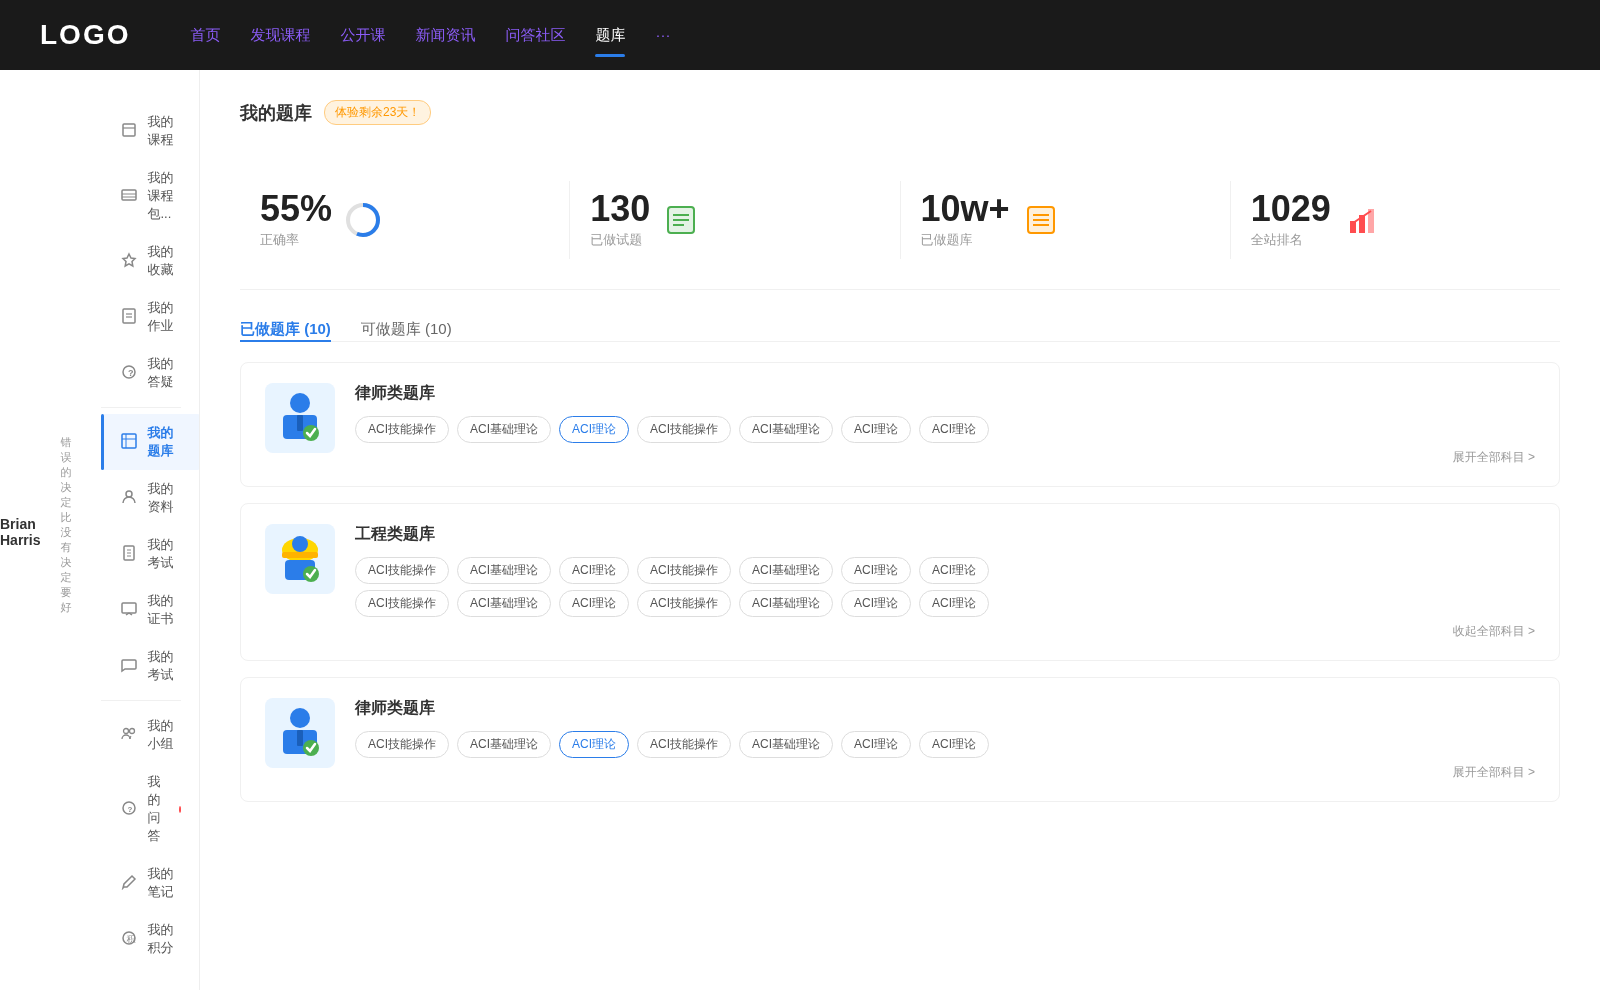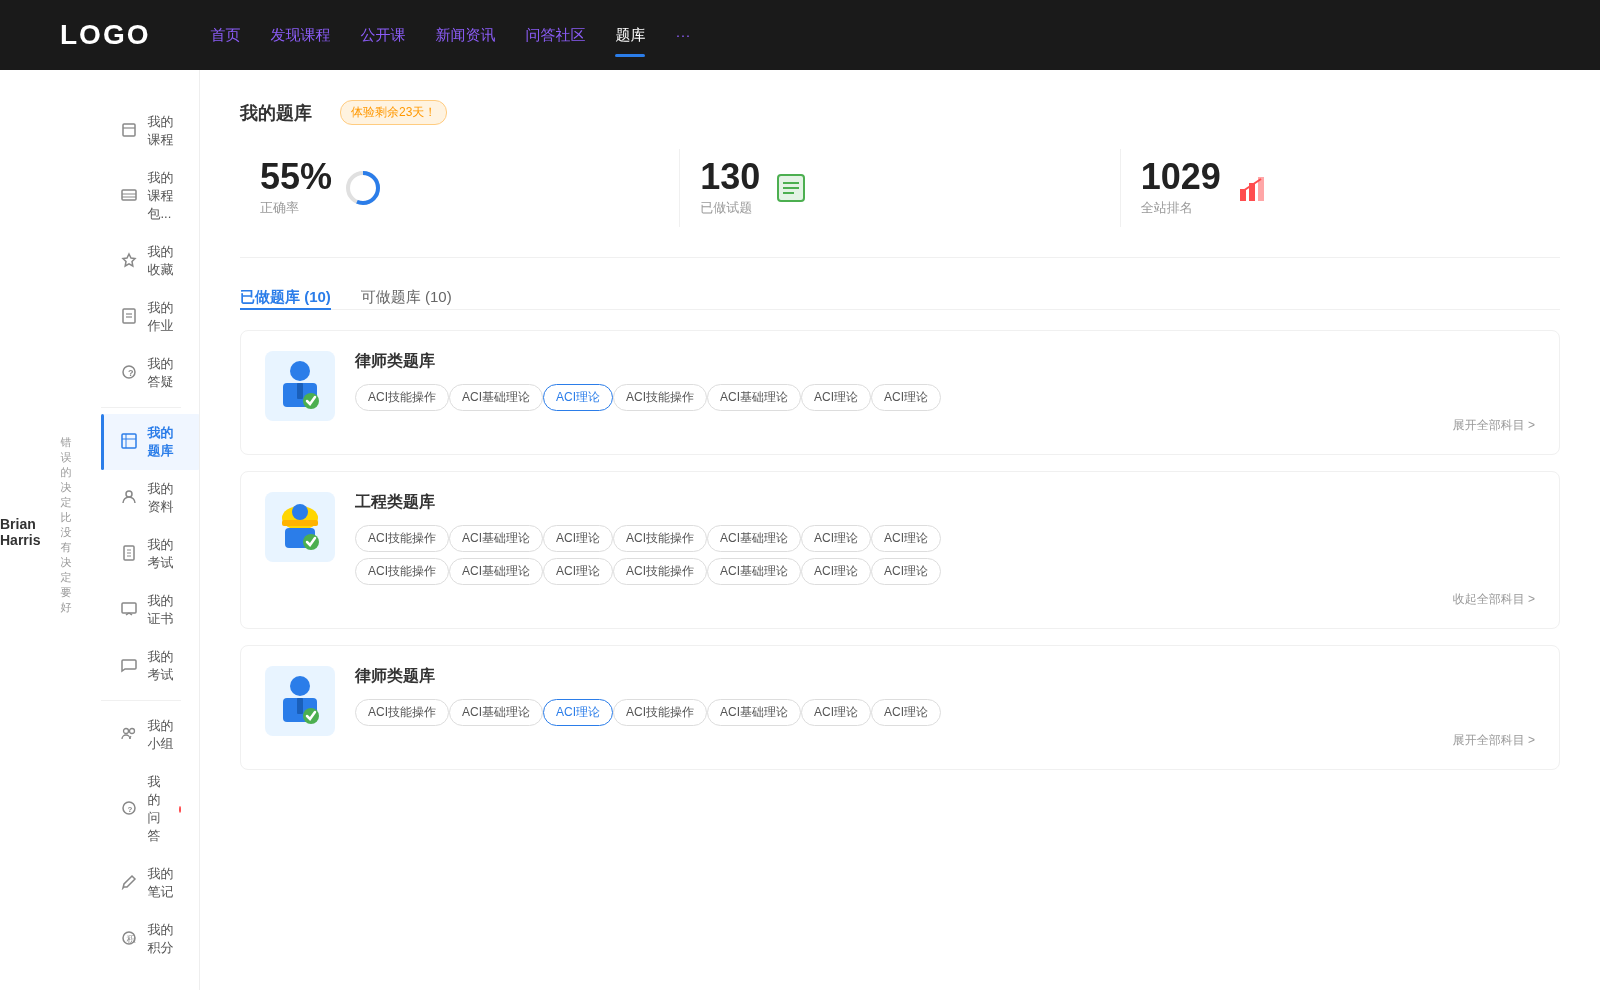--- a/index.html
+++ b/index.html
@@ -4,21 +4,21 @@
   <style>
     * { margin: 0; padding: 0; box-sizing: border-box; }
     body { font-family: -apple-system, BlinkMacSystemFont, 'PingFang SC', 'Microsoft YaHei', sans-serif; background: #f0f2f5; width: 1600px; height: 990px; overflow: hidden; }
 
     
     .top-nav {
       background: #1a1a1a;
       height: 70px;
       display: flex;
       align-items: center;
-      padding: 0 60px;
+      padding: 0 40px;
       gap: 40px;
     }
     .nav-logo {
       color: white;
       font-size: 28px;
       font-weight: 700;
       letter-spacing: 2px;
       margin-right: 20px;
     }
     .nav-links {
@@ -205,38 +205,38 @@
       color: #333;
     }
     .trial-badge {
       background: #fff3e0;
       color: #ff9800;
       border-radius: 12px;
       padding: 3px 10px;
       font-size: 12px;
       font-weight: 500;
       border: 1px solid #ffcc80;
-      margin-left: 16px;
     }
 
     
     .stats-row {
       display: flex;
       gap: 0;
       margin-bottom: 30px;
       border-bottom: 1px solid #f0f0f0;
       padding-bottom: 30px;
     }
     .stat-item {
       flex: 1;
       display: flex;
       align-items: center;
       gap: 12px;
       padding: 10px 20px;
       border-right: 1px solid #f0f0f0;
+      margin-top: 32px;
     }
     .stat-item:last-child { border-right: none; }
     .stat-left {}
     .stat-value {
       font-size: 36px;
       font-weight: 700;
       color: #222;
       line-height: 1;
     }
     .stat-label {
@@ -308,21 +308,21 @@
     }
     .qbank-title {
       font-size: 16px;
       font-weight: 600;
       color: #333;
       margin-bottom: 12px;
     }
     .tags-row {
       display: flex;
       flex-wrap: wrap;
-      gap: 0;
+      gap: 8px;
       margin-bottom: 6px;
     }
     .tag {
       padding: 4px 12px;
       border-radius: 14px;
       font-size: 12px;
       border: 1px solid #ddd;
       color: #555;
       cursor: pointer;
       background: white;
@@ -549,20 +549,35 @@
           <svg width="34" height="34" viewBox="0 0 34 34">
             <rect x="4" y="4" width="26" height="26" rx="3" fill="#4caf50" opacity="0.15"></rect>
             <rect x="4" y="4" width="26" height="26" rx="3" fill="none" stroke="#4caf50" stroke-width="2"></rect>
             <line x1="9" y1="12" x2="25" y2="12" stroke="#4caf50" stroke-width="2"></line>
             <line x1="9" y1="17" x2="25" y2="17" stroke="#4caf50" stroke-width="2"></line>
             <line x1="9" y1="22" x2="20" y2="22" stroke="#4caf50" stroke-width="2"></line>
           </svg>
         </div>
       </div>
 
+      <div class="stat-item">
+        <div class="stat-left">
+          <div class="stat-value">10w+</div>
+          <div class="stat-label">已做题库</div>
+        </div>
+        <div class="stat-icon">
+          <svg width="34" height="34" viewBox="0 0 34 34">
+            <rect x="4" y="4" width="26" height="26" rx="3" fill="#ff9800" opacity="0.15"></rect>
+            <rect x="4" y="4" width="26" height="26" rx="3" fill="none" stroke="#ff9800" stroke-width="2"></rect>
+            <line x1="9" y1="12" x2="25" y2="12" stroke="#ff9800" stroke-width="2"></line>
+            <line x1="9" y1="17" x2="25" y2="17" stroke="#ff9800" stroke-width="2"></line>
+            <line x1="9" y1="22" x2="25" y2="22" stroke="#ff9800" stroke-width="2"></line>
+          </svg>
+        </div>
+      </div>
 
       <div class="stat-item">
         <div class="stat-left">
           <div class="stat-value">1029</div>
           <div class="stat-label">全站排名</div>
         </div>
         <div class="stat-icon">
           <svg width="34" height="34" viewBox="0 0 34 34">
             <rect x="5" y="18" width="6" height="12" fill="#ff4d4f"></rect>
             <rect x="14" y="12" width="6" height="18" fill="#ff4d4f"></rect>

